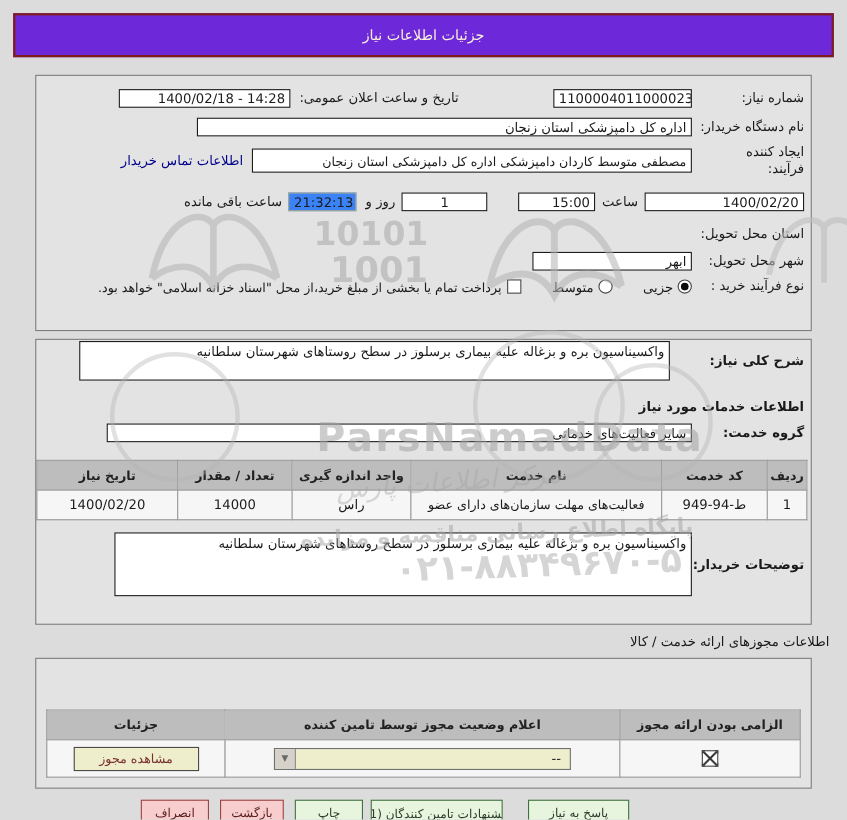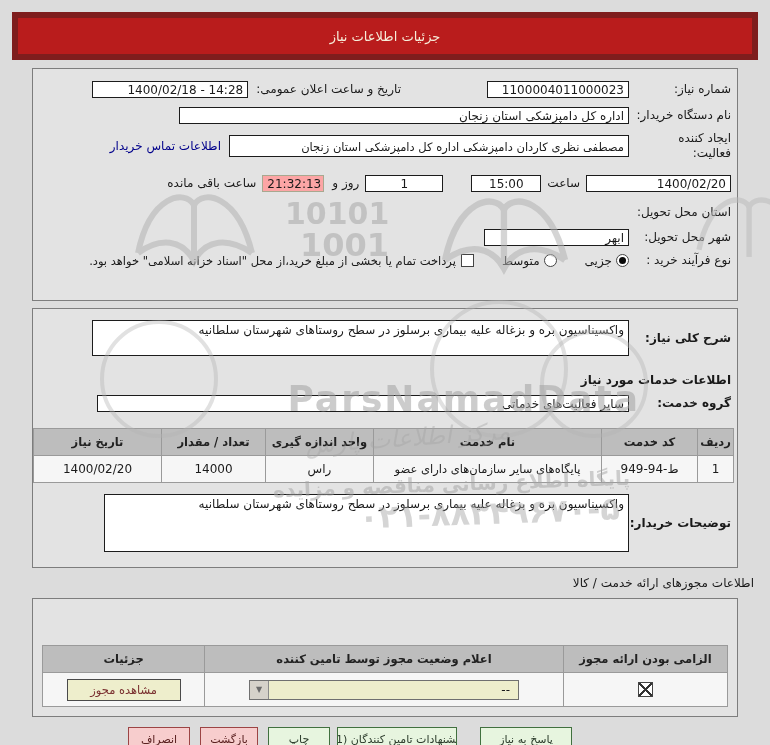--- a/index.html
+++ b/index.html
@@ -4,44 +4,44 @@
 <style>
   html,body{margin:0;padding:0;}
   body{
     width:770px;height:745px;position:relative;overflow:hidden;
     background:#dcdcdc;color:#1a1a1a;
     font-family:"DejaVu Sans", sans-serif;font-size:12px;direction:rtl;
   }
   
   .titlebar{
     position:absolute;top:12px;right:12px;left:12px;height:36px;
-    background:#b91c1c;border:6px solid #7f1d1d;color:#f7eeda;
+    background:#6d28d9;border:2px solid #7f1d1d;color:#f7eeda;
     display:flex;align-items:center;justify-content:center;font-size:13px;
   }
   
   .panel{position:absolute;right:32px;left:32px;background:#e3e3e3;border:1px solid #7d7d7d;box-sizing:border-box;}
   .p1{top:68px;height:233px;}
   .p2{top:308px;height:260px;}
   .p3{top:598px;height:119px;}
   .row{display:flex;align-items:center;margin:0 6px;}
   .lbl{width:102px;flex:none;line-height:1.25;}
   .lbl.auto{width:auto;}
   .b{font-weight:bold;}
   .ibox{
     background:#fff;border:1px solid #1c1c1c;height:17px;line-height:17px;
     padding:0 4px;box-sizing:border-box;flex:none;overflow:hidden;white-space:nowrap;
   }
   .num{direction:ltr;text-align:right;}
   .tall{height:22px;line-height:22px;}
   .tarea{background:#fff;border:1px solid #1c1c1c;box-sizing:border-box;flex:none;
     padding:2px 4px;overflow:hidden;line-height:1.3;align-self:center;}
-  .tbox{background:#fca5a5;border:1px solid #a8a890;height:17px;line-height:17px;
+  .tbox{background:#3b82f6;border:1px solid #a8a890;height:17px;line-height:17px;
     padding:0 4px;box-sizing:border-box;flex:none;text-align:center;direction:ltr;}
   .link{color:#00008b;cursor:pointer;white-space:nowrap;}
-  .gap6{margin-right:6px;text-align:center;} .gap8{margin-right:8px;} .gap28{margin-right:28px;} .gap86{margin-right:86px;}
+  .gap6{margin-right:6px;} .gap8{margin-right:8px;} .gap28{margin-right:28px;} .gap86{margin-right:86px;}
   
   .opt{display:flex;align-items:center;flex:none;}
   .radio{width:13px;height:13px;border:1px solid #444;border-radius:50%;background:#fff;position:relative;flex:none;margin-left:4px;box-sizing:border-box;}
   .radio.checked::after{content:"";position:absolute;top:2px;left:2px;right:2px;bottom:2px;background:#0a0a0a;border-radius:50%;}
   .checkbox{width:13px;height:13px;border:1px solid #444;background:#fff;flex:none;margin-left:5px;box-sizing:border-box;}
   .checkbox.big{width:15px;height:15px;margin:0 auto;}
   .checkbox.checked{
     background-image:
       linear-gradient(45deg, transparent 44%, #333 44%, #333 56%, transparent 56%),
       linear-gradient(-45deg, transparent 44%, #333 44%, #333 56%, transparent 56%);
@@ -83,36 +83,36 @@
 </style>
 </head>
 <body>
 
 <div class="titlebar">جزئیات اطلاعات نیاز</div>
 
 <div class="panel p1">
 
   <div class="row" style="margin-top:12px;">
     <div class="lbl">شماره نیاز:</div>
-    <div class="ibox num" style="width:142px;">1100004011000023</div>
+    <div class="ibox num" style="width:126px;">1100004011000023</div>
     <div class="lbl auto gap86">تاریخ و ساعت اعلان عمومی:</div>
     <div class="ibox num gap8" style="width:156px;padding-left:15px;">1400/02/18 - 14:28</div>
   </div>
 
   <div class="row" style="margin-top:9px;">
     <div class="lbl">نام دستگاه خریدار:</div>
     <div class="ibox" style="width:450px;">اداره کل دامپزشکی استان زنجان</div>
   </div>
 
   <div class="row" style="margin-top:6px;height:32px;">
     <div class="lbl">
       <div>ایجاد کننده</div>
-      <div>فعالیت:</div>
+      <div>فرآیند:</div>
     </div>
-    <div class="ibox tall" style="width:400px;font-size:11.5px;">مصطفی نظری کاردان دامپزشکی  اداره کل دامپزشکی استان زنجان</div>
+    <div class="ibox tall" style="width:400px;font-size:11.5px;">مصطفی متوسط کاردان دامپزشکی  اداره کل دامپزشکی استان زنجان</div>
     <div class="link gap8">اطلاعات تماس خریدار</div>
   </div>
 
   <div class="row" style="margin-top:5px;height:32px;">
     <div class="ibox num" style="width:145px;">1400/02/20</div>
     <div class="lbl auto gap6">ساعت</div>
     <div class="ibox num gap6" style="width:70px;">15:00</div>
     <div class="ibox gap28" style="width:78px;text-align:center;">1</div>
     <div class="lbl auto gap6">روز و</div>
     <div class="tbox gap8" style="width:62px;">21:32:13</div>
@@ -141,21 +141,21 @@
     </span>
     <span class="opt gap28">
       <span class="checkbox"></span>
       <span style="font-size:11.5px;">پرداخت تمام یا بخشی از مبلغ خرید،از محل "اسناد خزانه اسلامی" خواهد بود.</span>
     </span>
   </div>
 </div>
 
 <div class="panel p2">
 
-  <div class="row" style="margin-top:10px;height:38px;">
+  <div class="row" style="height:38px;gap:20px;">
     <div class="lbl b">شرح کلی نیاز:</div>
     <div class="tarea" style="width:537px;height:36px;">واکسیناسیون  بره و بزغاله علیه بیماری برسلوز  در سطح روستاهای شهرستان سلطانیه</div>
   </div>
 
   <div class="row b" style="margin-top:16px;">اطلاعات خدمات مورد نیاز</div>
 
   <div class="row" style="margin-top:8px;">
     <div class="lbl b">گروه خدمت:</div>
     <div class="ibox" style="width:532px;">سایر فعالیت‌های خدماتی</div>
   </div>
@@ -174,21 +174,21 @@
       <th>ردیف</th>
       <th>کد خدمت</th>
       <th>نام خدمت</th>
       <th>واحد اندازه گیری</th>
       <th>تعداد / مقدار</th>
       <th>تاریخ نیاز</th>
     </tr>
     <tr>
       <td>1</td>
       <td>ط-94-949</td>
-      <td style="font-size:11.5px;">پایگاه‌های سایر سازمان‌های دارای عضو</td>
+      <td style="font-size:11.5px;">فعالیت‌های مهلت سازمان‌های دارای عضو</td>
       <td>راس</td>
       <td class="num" style="text-align:center;">14000</td>
       <td class="num" style="text-align:center;">1400/02/20</td>
     </tr>
   </tbody>
     </table>
 
   <div class="row" style="margin-top:10px;height:60px;">
     <div class="lbl b">توضیحات خریدار:</div>
     <div class="tarea" style="width:525px;height:58px;">واکسیناسیون  بره و بزغاله علیه بیماری برسلوز  در سطح روستاهای شهرستان سلطانیه</div>

